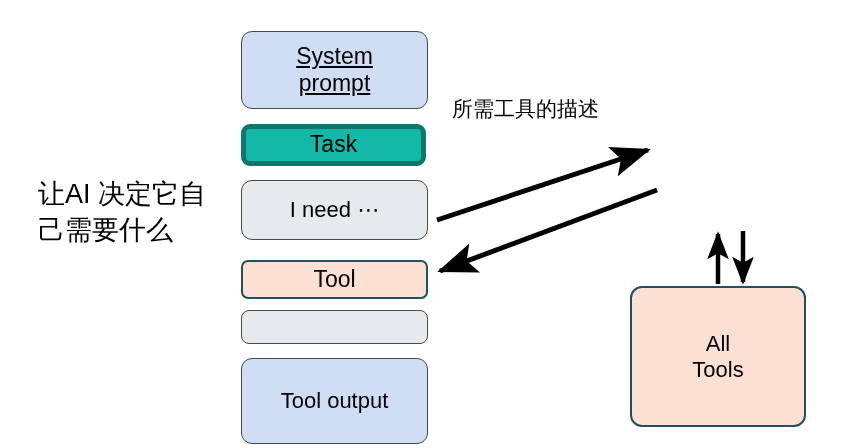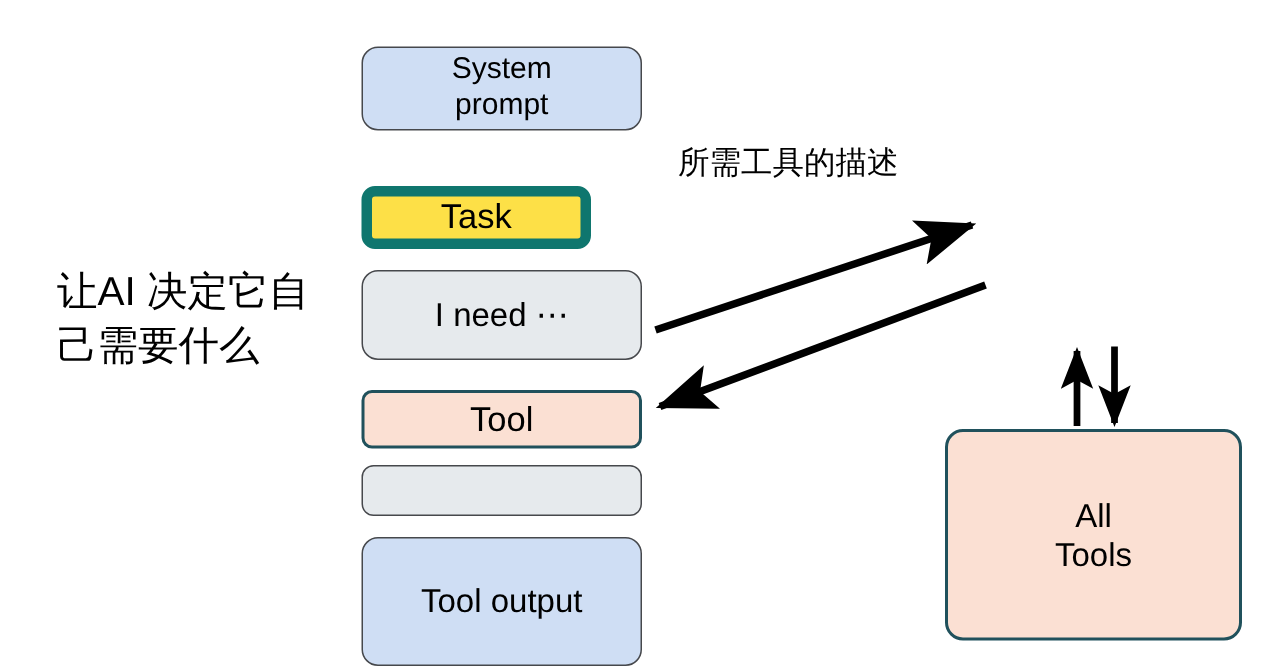--- a/index.html
+++ b/index.html
@@ -23,30 +23,31 @@
     align-items: center;
     justify-content: center;
     text-align: center;
     color: #000000;
     line-height: 1.18;
     white-space: pre-line;
   }
 
   
   .box-sysprompt {
-    left: 241px; top: 31px; width: 187px; height: 56px;
+    left: 241px; top: 31px; width: 187px; height: 78px;
     background: #cfdef4;
     border: 1px solid #46484c;
     border-radius: 11px;
-    font-size: 20px;
+    font-size: 23px;
+    text-decoration: underline;
   }
   .box-task {
-    left: 241px; top: 124px; width: 153px; height: 42px;
-    background: #fde047;
-    border: 7px solid #0f766e;
+    left: 241px; top: 124px; width: 185px; height: 42px;
+    background: #14b8a6;
+    border: 5px solid #0f766e;
     border-radius: 9px;
     font-size: 23px;
   }
   .box-ineed {
     left: 241px; top: 180px; width: 187px; height: 60px;
     background: #e6eaed;
     border: 1px solid #46484c;
     border-radius: 11px;
     font-size: 22px;
   }
@@ -74,21 +75,21 @@
 
   
   .box-searchengine {
     left: 664px; top: 116px; width: 134px; height: 113px;
     background: #cfdef4;
     border: 4px solid #000000;
     border-radius: 17px;
     font-size: 21px;
   }
   .box-alltools {
-    left: 630px; top: 286px; width: 198px; height: 141px;
+    left: 630px; top: 286px; width: 176px; height: 141px;
     background: #fbe0d3;
     border: 2px solid #20515c;
     border-radius: 12px;
     font-size: 22px;
   }
 
   
   .label {
     position: absolute;
     color: #000000;

